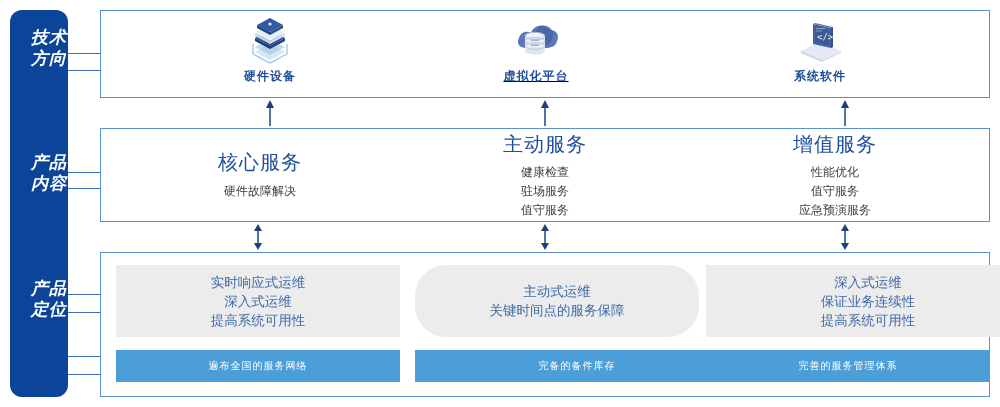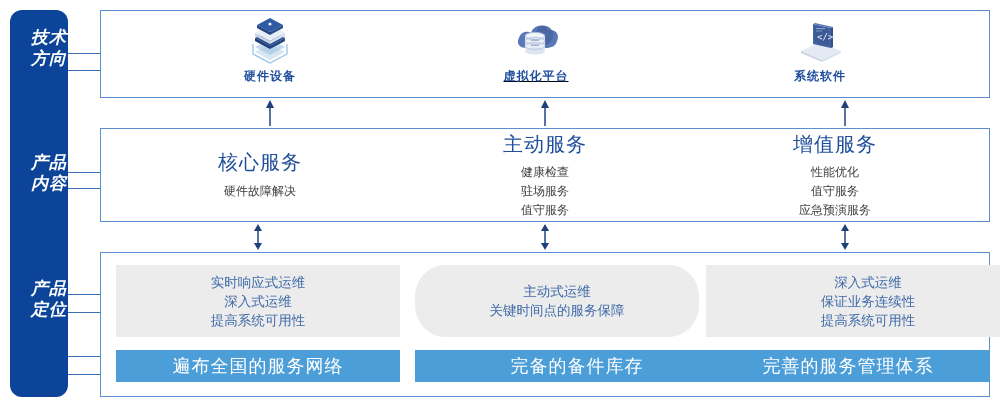--- a/index.html
+++ b/index.html
@@ -176,21 +176,21 @@
     background: #4c9ed9;
     display: flex;
     align-items: center;
     justify-content: center;
     z-index: 4;
   }
   #adv-bar-0 { left: 116px; }
   #adv-bar-1 { left: 415px; padding-left: 20px; }
   #adv-bar-2 { left: 706px; }
   .adv-label {
-    font-size: 18px;
+    font-size: 10px;
     color: #ffffff;
     letter-spacing: 1px;
   }
 </style>
 </head>
 <body>
 
 <div id="canvas">
 
   <div class="rail"></div>

